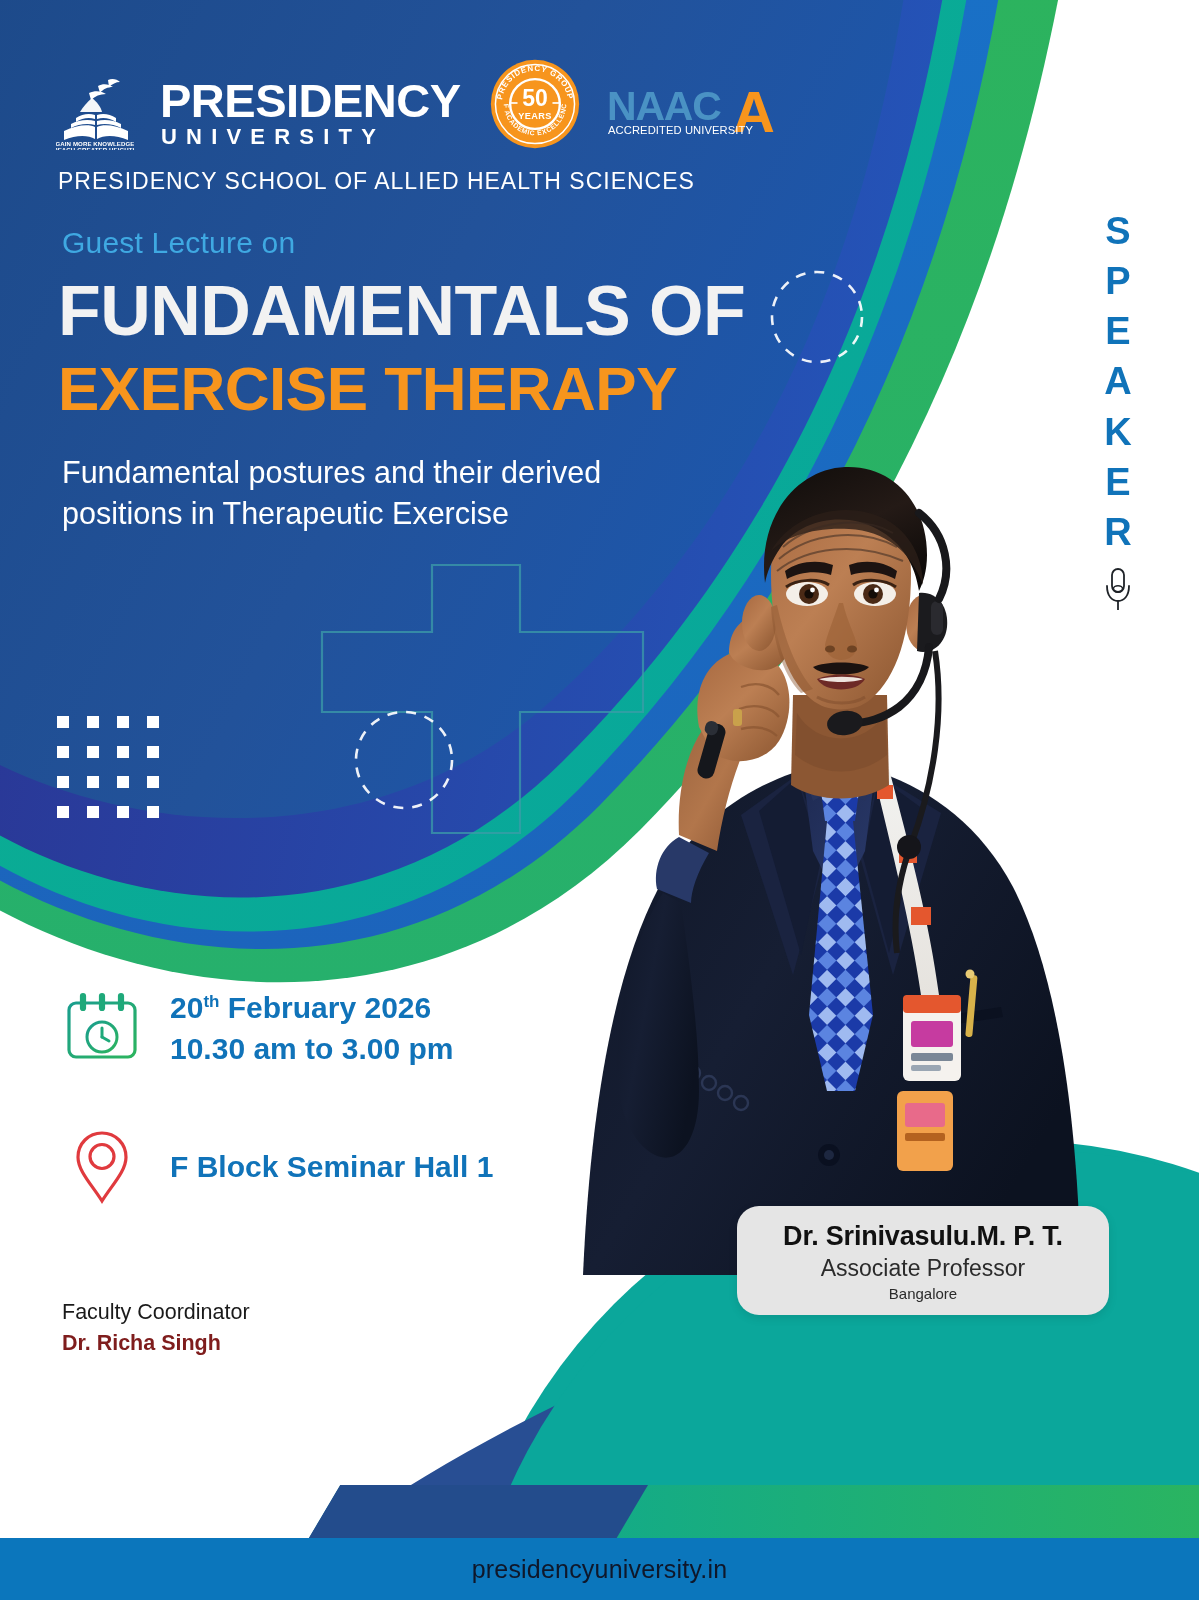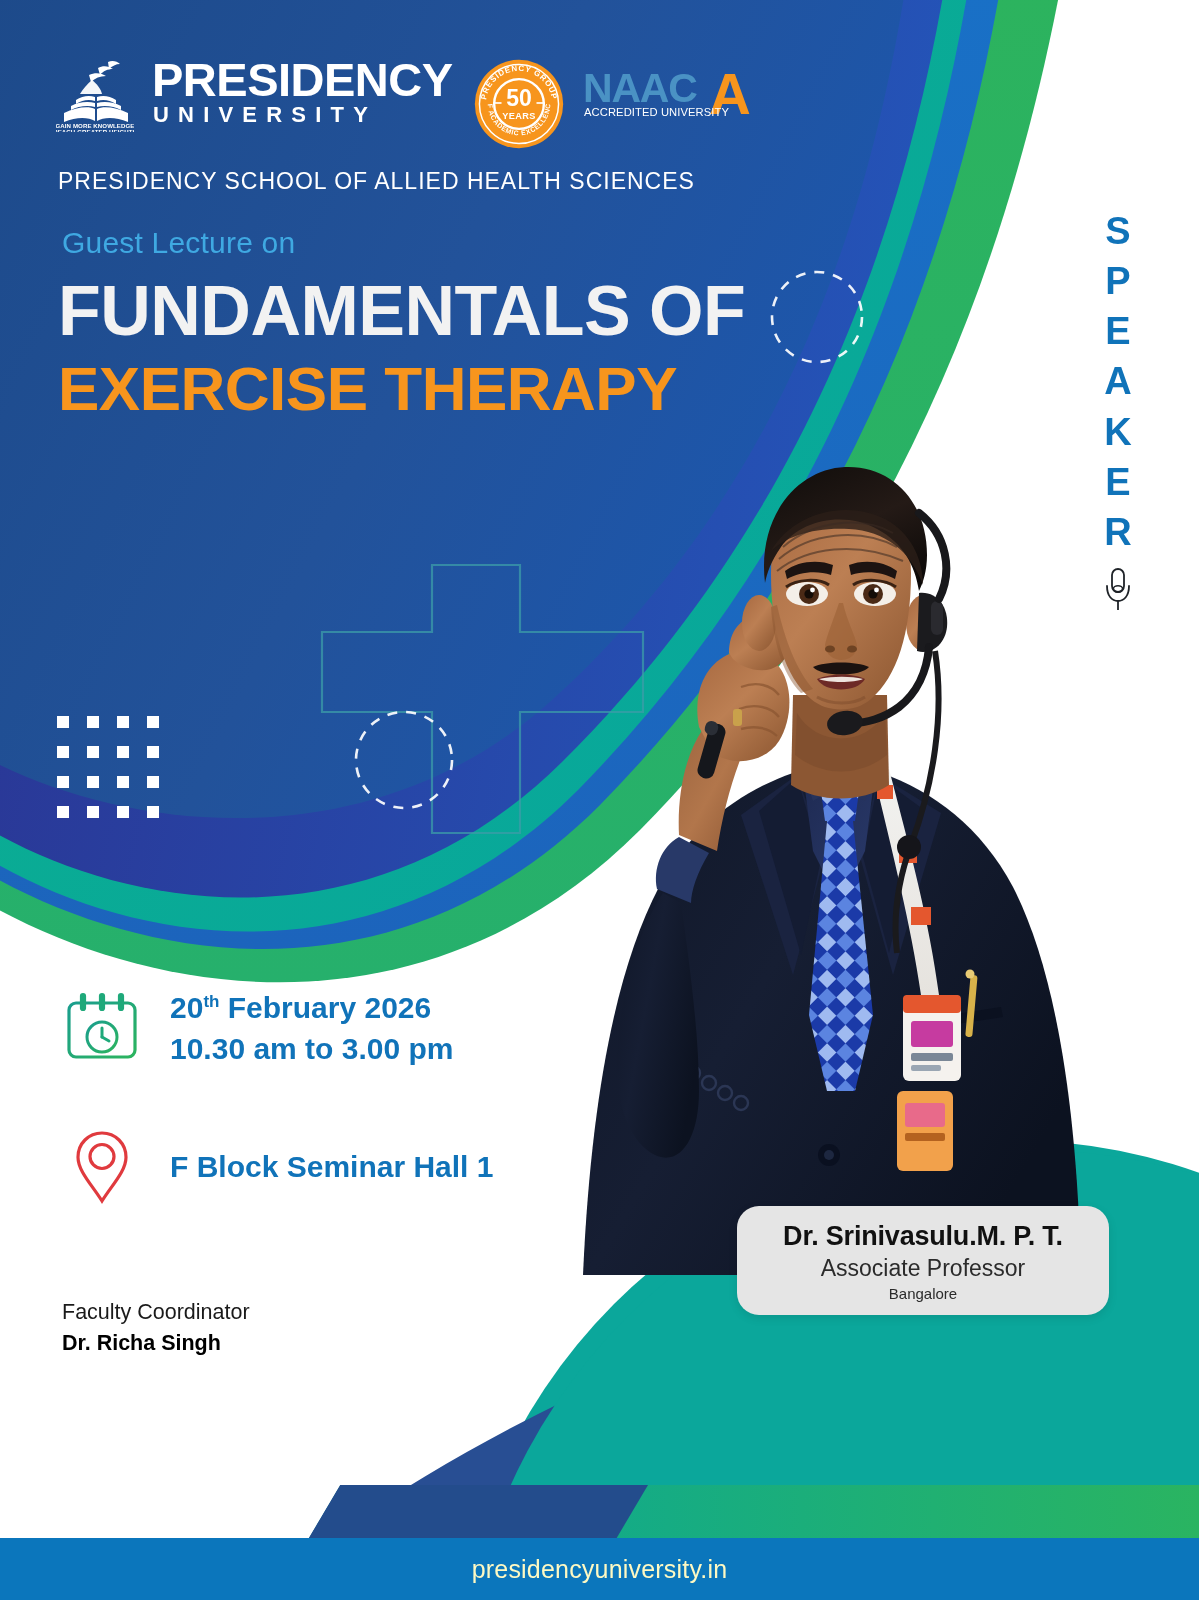--- a/index.html
+++ b/index.html
@@ -13,21 +13,21 @@
     overflow:hidden;
     background:#ffffff;
   }
 
   
   .bg-svg { position:absolute; inset:0; width:1199px; height:1600px; }
 
   
   .logo-row {
     position:absolute; left:56px; top:58px;
-    display:flex; align-items:flex-start; gap:8px;
+    display:flex; align-items:flex-end; gap:16px;
   }
   .emblem { width:78px; height:74px; flex:0 0 auto; margin-right:10px; }
   .uni-name { display:flex; flex-direction:column; justify-content:center; }
   .uni-name .l1 {
     font-size:47px; font-weight:bold; color:#ffffff;
     letter-spacing:-0.5px; line-height:0.92;
     font-family:"Liberation Sans", sans-serif;
   }
   .uni-name .l2 {
     font-size:22px; font-weight:bold; color:#ffffff;
@@ -86,21 +86,21 @@
     font-size:30px; font-weight:bold; color:#1073B9; line-height:1.35;
     white-space:nowrap;
   }
   .info-text .big sup { font-size:17px; vertical-align:super; font-weight:bold; }
 
   
   .faculty {
     position:absolute; left:62px; top:1297px;
   }
   .faculty .lbl { font-size:21.5px; color:#1A1A1A; line-height:1.45; }
-  .faculty .nm  { font-size:21.5px; color:#000000; font-weight:bold; line-height:1.45; }
+  .faculty .nm  { font-size:21.5px; color:#7f1d1d; font-weight:bold; line-height:1.45; }
 
   
   .photo { position:absolute; left:441px; top:455px; width:700px; height:820px; }
 
   
   .name-card {
     position:absolute; left:737px; top:1206px; width:372px;
     background:#e5e5e5; border-radius:22px;
     padding:14px 18px 12px; text-align:center;
     box-shadow:0 3px 10px rgba(0,0,0,0.10);
@@ -111,21 +111,21 @@
   }
   .name-card .rl { font-size:23px; color:#2B2B2B; line-height:1.3; }
   .name-card .af { font-size:23px; color:#2B2B2B; line-height:1.3; }
   .name-card .ct { font-size:15px; color:#2B2B2B; line-height:1.3; }
 
   
   .footer-bar {
     position:absolute; left:0; bottom:0; width:1199px; height:62px;
     background:#0B76BC; display:flex; align-items:center; justify-content:center;
   }
-  .footer-bar .url { font-size:25px; color:#fef9c3; letter-spacing:0.2px; }
+  .footer-bar .url { font-size:25px; color:#0f172a; letter-spacing:0.2px; }
 </style>
 </head>
 <body>
 
 <div id="poster">
 
   <svg class="bg-svg" viewBox="0 0 1199 1600" preserveAspectRatio="none">
     <defs>
       <linearGradient id="gBlueTop" x1="0" y1="0" x2="1" y2="0.45">
         <stop offset="0" stop-color="#1D4A8A"></stop>
@@ -509,20 +509,21 @@
       <text x="126" y="56" font-family="Liberation Sans, sans-serif" font-size="58" font-weight="bold" fill="#F7951D">A</text>
       <text x="1" y="58" font-family="Liberation Sans, sans-serif" font-size="11.2" fill="#ffffff" letter-spacing="0.1">ACCREDITED UNIVERSITY</text>
     </svg>
   </div>
 
   <div class="school-line">PRESIDENCY SCHOOL OF ALLIED HEALTH SCIENCES</div>
 
   <div class="kicker">Guest Lecture on</div>
   <div class="title1">FUNDAMENTALS OF</div>
   <div class="title2">EXERCISE THERAPY</div>
+  <div class="subtitle">Fundamental postures and their derived positions in Therapeutic Exercise</div>
 
   <div class="speaker-vert">
     <div class="ltr">S</div>
     <div class="ltr">P</div>
     <div class="ltr">E</div>
     <div class="ltr">A</div>
     <div class="ltr">K</div>
     <div class="ltr">E</div>
     <div class="ltr">R</div>
     <div class="mic-wrap">

